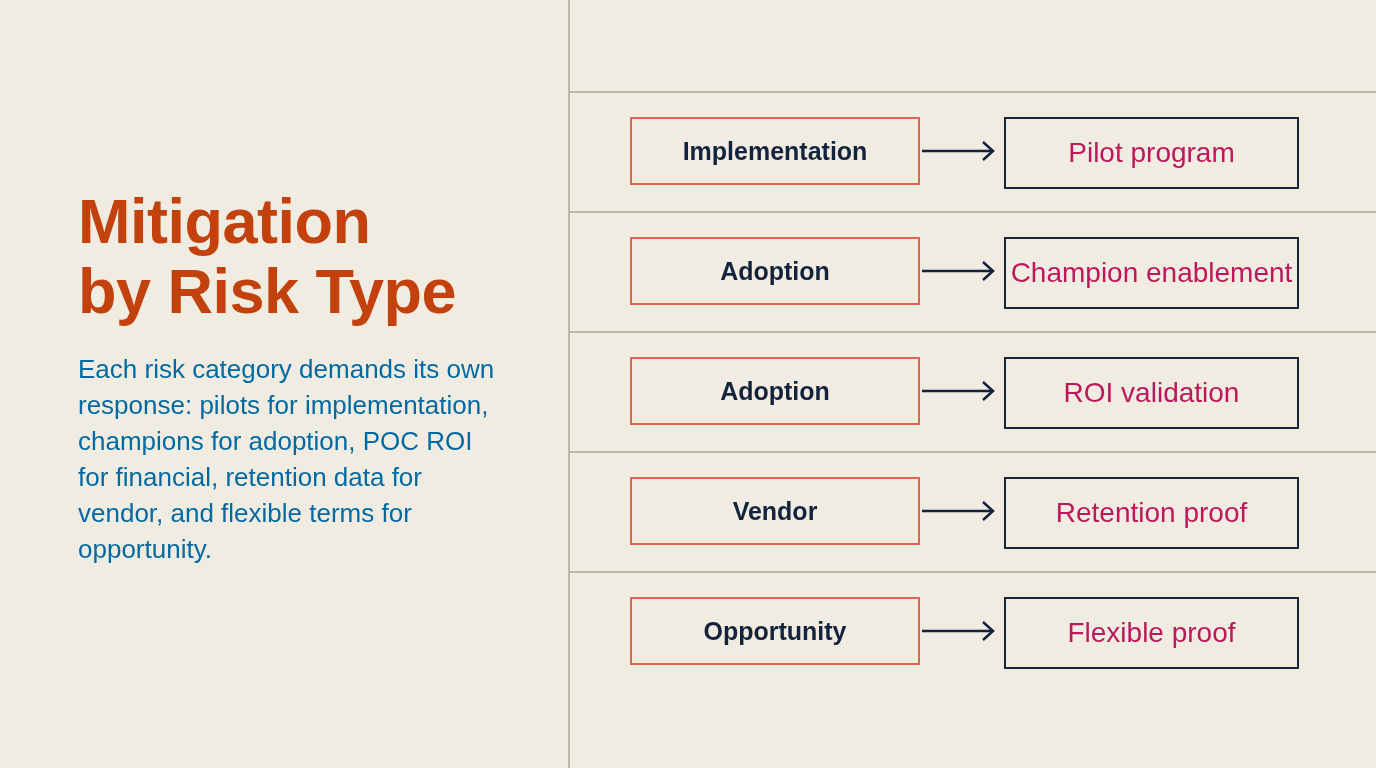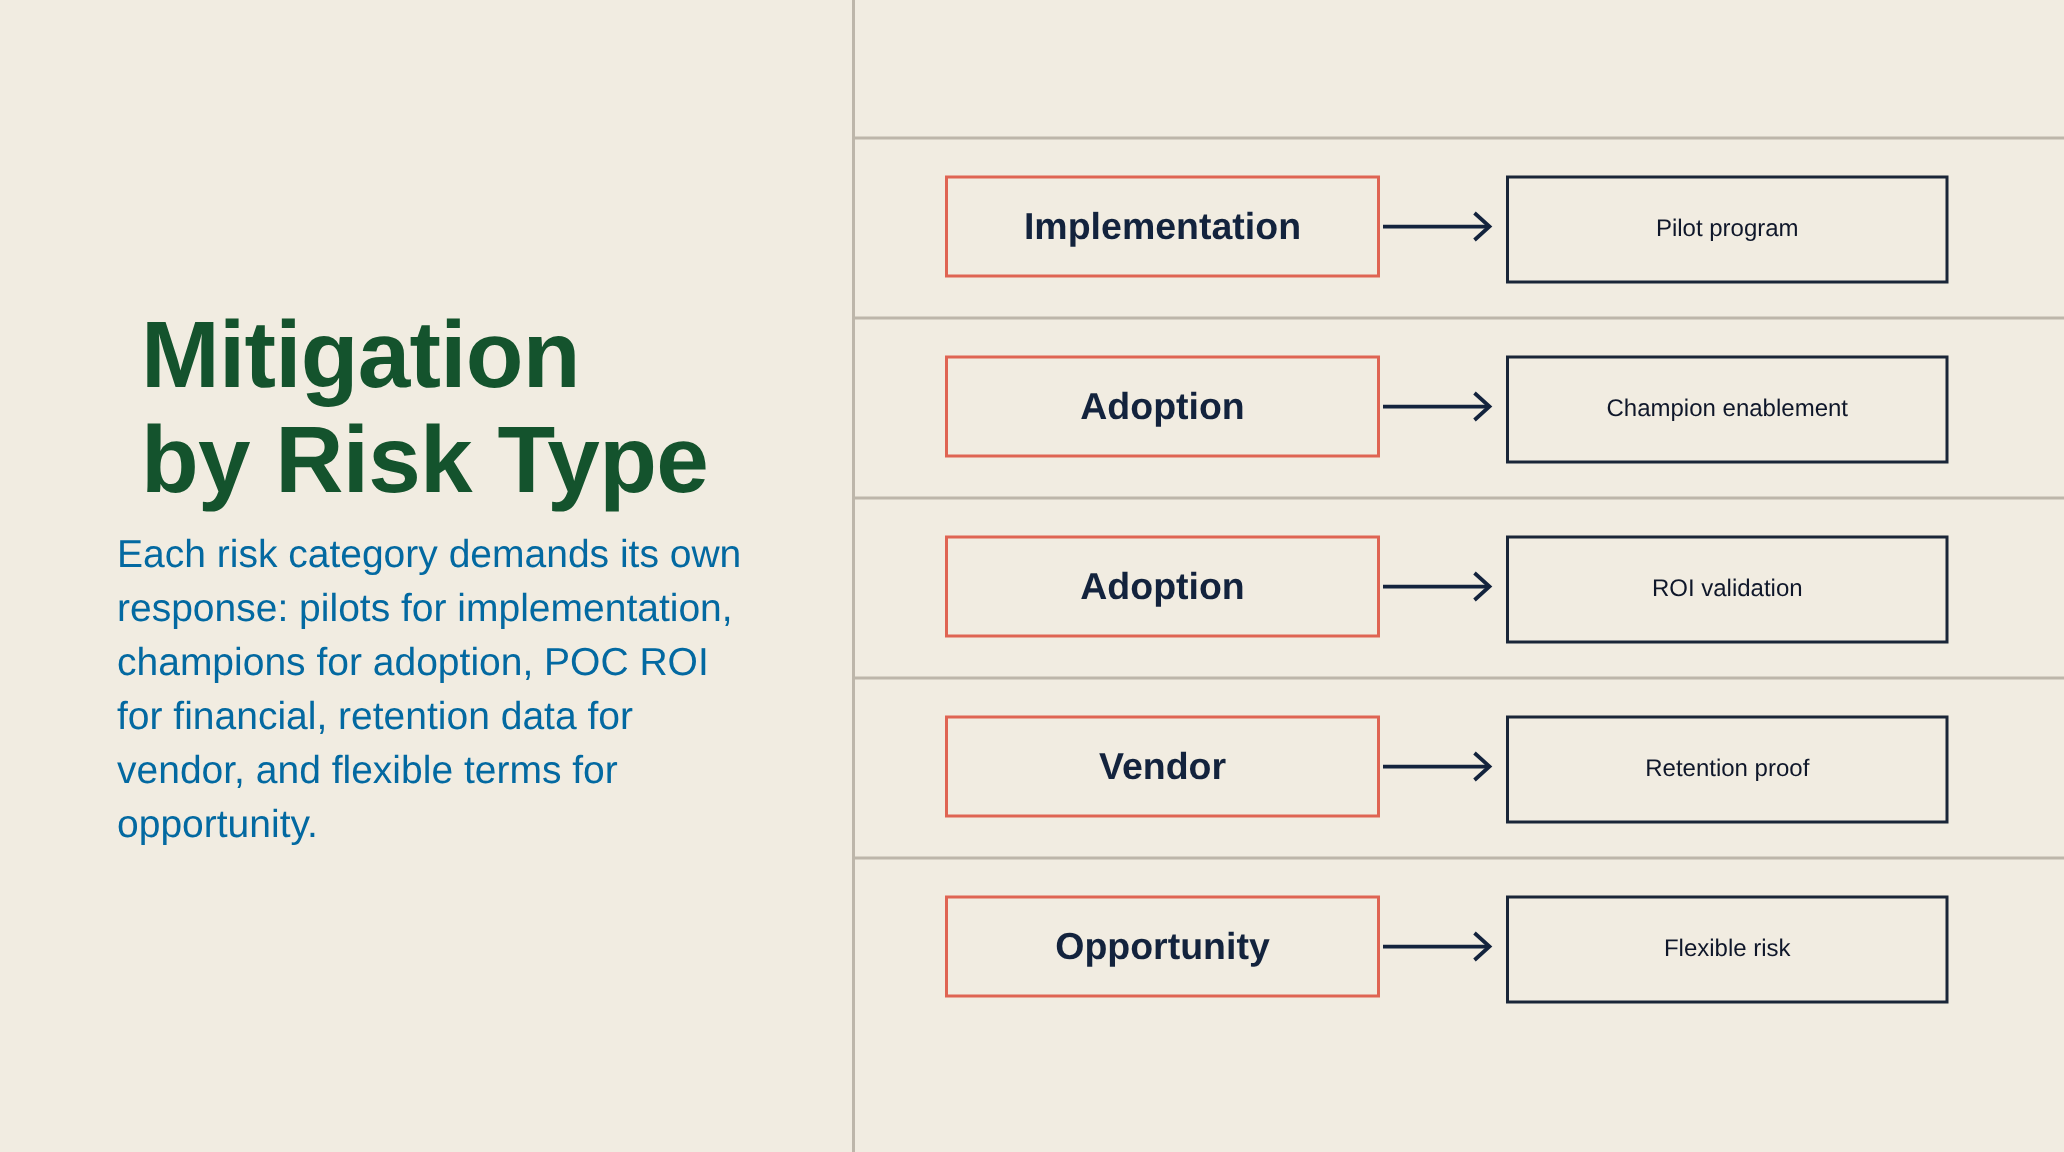--- a/index.html
+++ b/index.html
@@ -19,25 +19,25 @@
       position: absolute;
       left: 0;
       top: 0;
       width: 569px;
       height: 768px;
     }
     .title {
       position: absolute;
       left: 78px;
       top: 186px;
-      margin: 16px;
+      margin: 0;
       font-size: 63px;
       line-height: 70px;
       font-weight: 700;
-      color: #14532d;
+      color: #c2410c;
       letter-spacing: -0.5px;
       white-space: pre-line;
     }
     .description {
       position: absolute;
       left: 78px;
       top: 351px;
       width: 420px;
       margin: 0;
       font-size: 26px;
@@ -91,22 +91,22 @@
       position: absolute;
       left: 434px;
       top: 24px;
       width: 295px;
       height: 72px;
       border: 2.5px solid #1a2638;
       box-sizing: border-box;
       display: flex;
       align-items: center;
       justify-content: center;
-      font-size: 16px;
-      color: #0f172a;
+      font-size: 28px;
+      color: #be185d;
     }
   </style>
 </head>
 <body>
 
 <div class="left-panel">
   <h1 class="title">Mitigation
 by Risk Type</h1>
   <p class="description">Each risk category demands its own response: pilots for implementation, champions for adoption, POC ROI for financial, retention data for vendor, and flexible terms for opportunity.</p>
 </div>
@@ -154,14 +154,14 @@
   </svg>
   <div class="mitigation-box">Retention proof</div>
 </div>
 
 <div class="row" style="top:573px">
   <div class="risk-box">Opportunity</div>
   <svg class="arrow" viewBox="0 0 74 22">
     <line x1="0" y1="11" x2="70" y2="11" stroke="#13233d" stroke-width="2.5"></line>
     <polyline points="61,2 71,11 61,20" fill="none" stroke="#13233d" stroke-width="2.5"></polyline>
   </svg>
-  <div class="mitigation-box">Flexible risk</div>
+  <div class="mitigation-box">Flexible proof</div>
 </div>
 
 </body></html>

